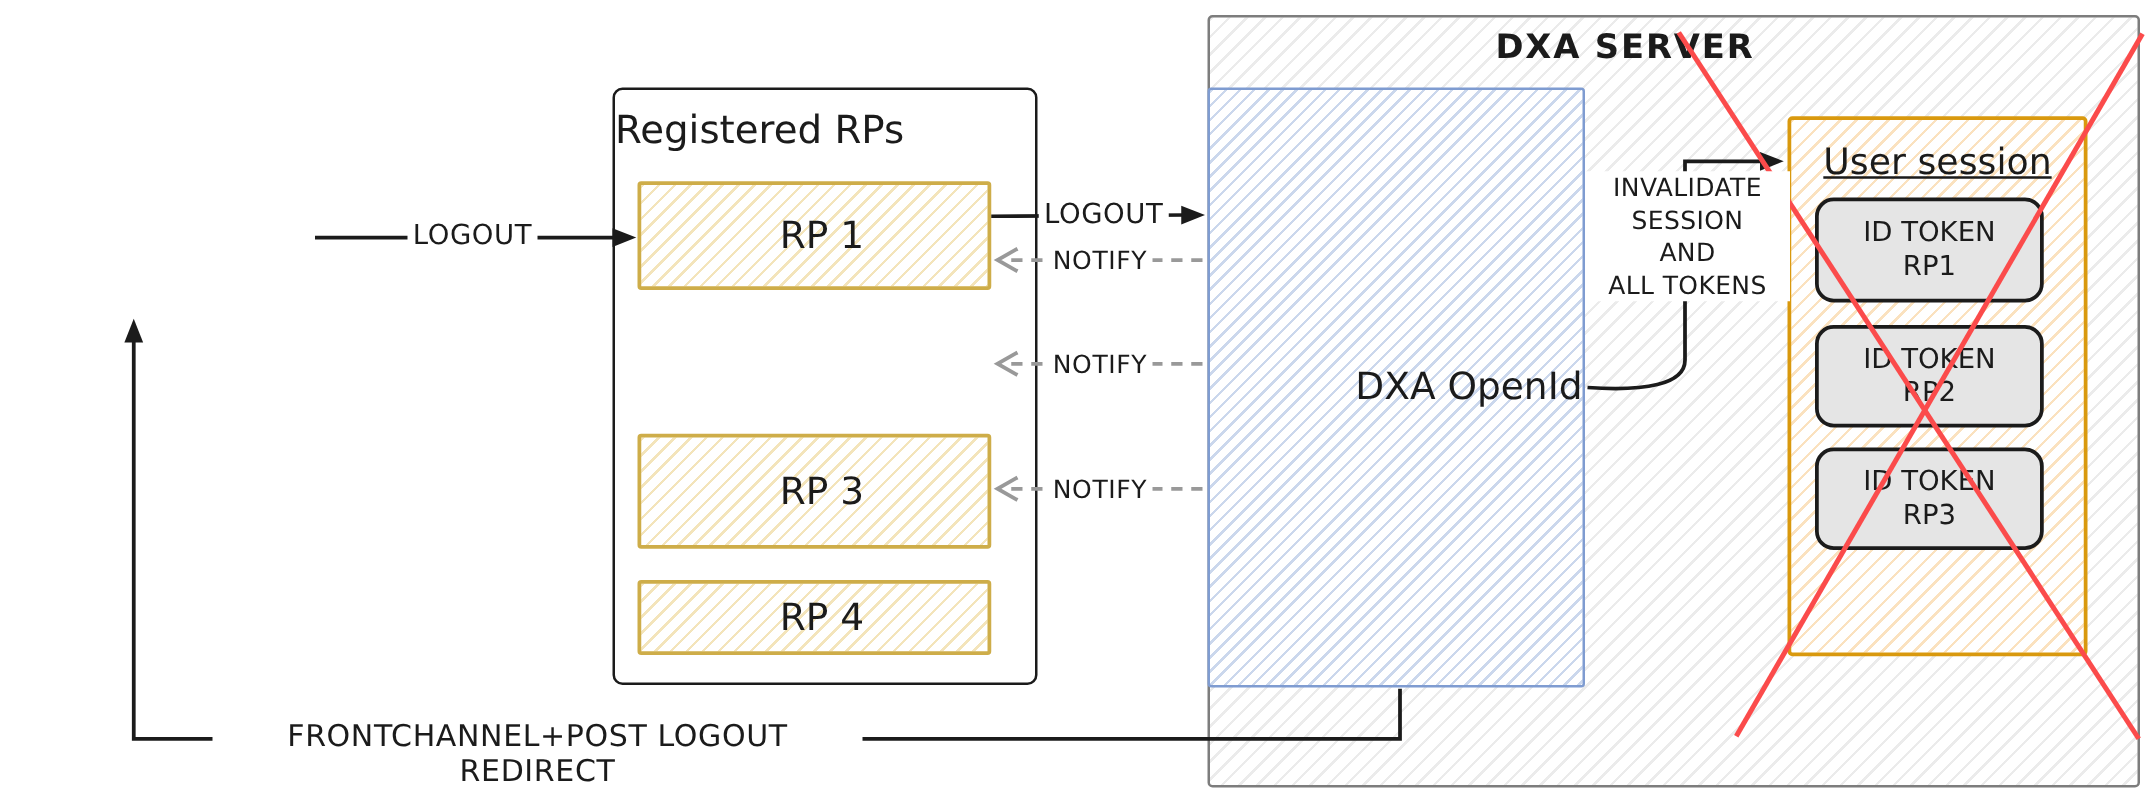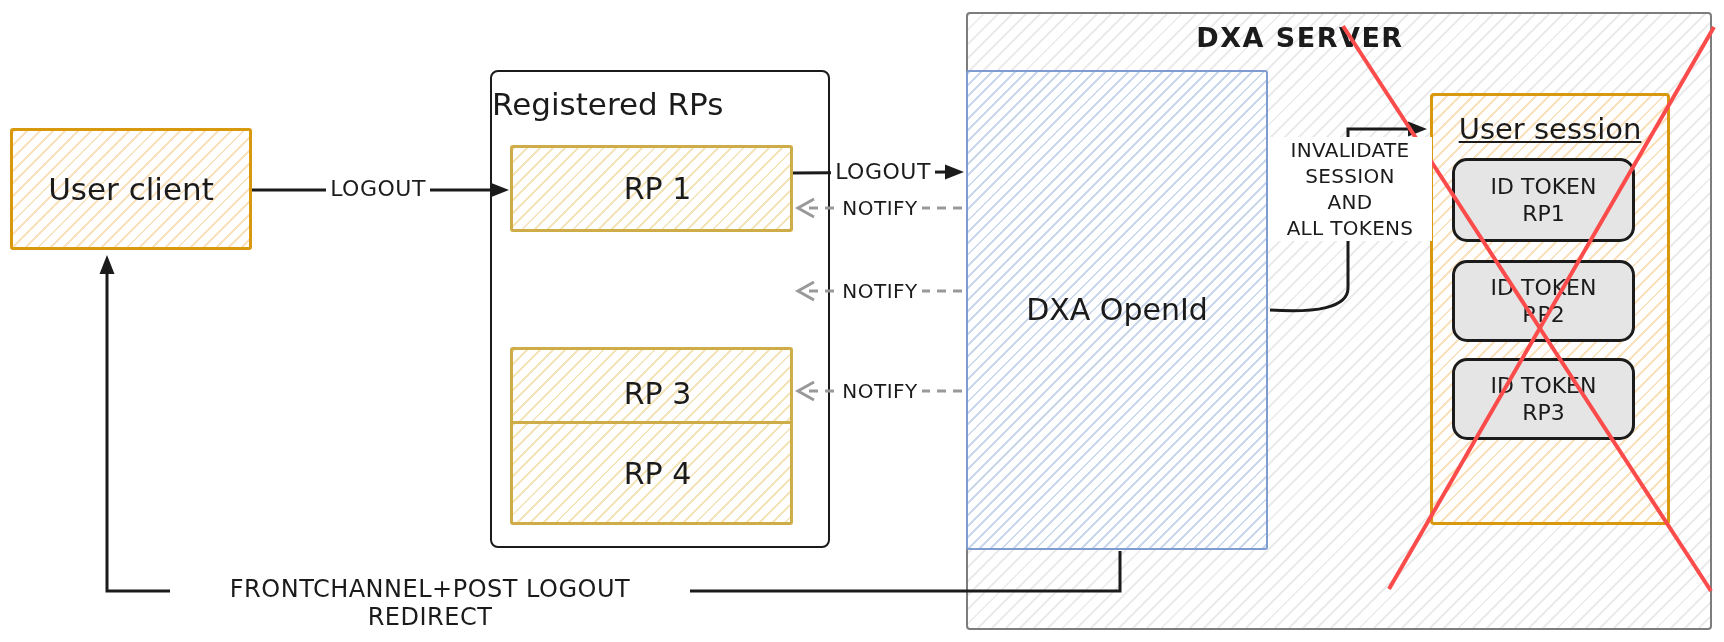--- a/index.html
+++ b/index.html
@@ -10,21 +10,21 @@
   .abs{position:absolute;box-sizing:border-box;}
   
   .hatch-gray{background:repeating-linear-gradient(135deg,rgba(165,165,165,0.22) 0 2px,transparent 2px 10px),#ffffff;}
   .hatch-blue{background:repeating-linear-gradient(135deg,rgba(125,156,209,0.40) 0 2px,transparent 2px 8px),#ffffff;}
   .hatch-orange{background:repeating-linear-gradient(135deg,rgba(242,166,60,0.33) 0 2px,transparent 2px 9px),#ffffff;}
   .hatch-yellow{background:repeating-linear-gradient(135deg,rgba(225,185,75,0.38) 0 2px,transparent 2px 9px),#ffffff;padding-left:12px;}
   
   .server-container{left:966px;top:12px;width:746px;height:618px;border:2.5px solid var(--container-gray,#7d7d7d);border-radius:4px;}
   .server-title{left:1180px;top:22px;width:240px;text-align:center;font-size:27px;font-weight:bold;letter-spacing:1.5px;}
   .provider-box{left:966px;top:70px;width:302px;height:480px;border:2.5px solid var(--accent-blue,#7f9cd1);border-radius:3px;
-    display:flex;flex-direction:column;align-items:center;justify-content:center;font-size:30px;line-height:36px;}
+    display:flex;flex-direction:column;align-items:flex-end;justify-content:center;font-size:30px;line-height:36px;}
   .session-box{left:1430px;top:93px;width:240px;height:432px;border:3px solid var(--accent-gold,#d9990e);border-radius:4px;}
   .session-title{margin-top:16px;text-align:center;font-size:29px;text-decoration:underline;}
   .token-box{left:1452px;width:183px;background:#e5e5e5;border:3px solid #1b1b1b;border-radius:15px;
     display:flex;flex-direction:column;align-items:center;justify-content:center;font-size:22px;line-height:27px;}
   .rp-container{left:490px;top:70px;width:340px;height:478px;background:#ffffff;border:2.5px solid #1b1b1b;border-radius:8px;}
   .rp-title{margin-top:14px;text-align:left;font-size:31px;}
   .rp-box{left:510px;width:283px;border:3px solid var(--accent-yellow,#cead49);border-radius:3px;
     display:flex;align-items:center;justify-content:center;font-size:30px;}
   .client-box{left:10px;top:128px;width:242px;height:122px;border:3px solid var(--accent-gold,#d9990e);border-radius:3px;
     display:flex;align-items:center;justify-content:center;font-size:31px;}
@@ -64,23 +64,22 @@
   <div class="abs token-box" style="top:358px;height:82px;">
     <span>ID TOKEN</span>
     <span>RP3</span>
   </div>
 
   <div class="abs rp-container">
     <div class="rp-title">Registered RPs</div>
   </div>
   <div class="abs hatch-yellow rp-box" style="top:145px;height:87px;">RP 1</div>
   <div class="abs hatch-yellow rp-box" style="top:347px;height:92px;">RP 3</div>
-  <div class="abs hatch-yellow rp-box" style="top:421px;height:104px;">RP 4</div>
+  <div class="abs hatch-yellow rp-box" style="top:464px;height:60px;">RP 4</div>
 
-  <div class="abs hatch-orange client-box">User client</div>
 
   <svg class="overlay" width="1724" height="642" viewBox="0 0 1724 642">
 
     <line x1="252" y1="190" x2="492" y2="190" stroke="#1b1b1b" stroke-width="3"></line>
     <polygon points="509,190 490,182.5 490,197.5" fill="#1b1b1b"></polygon>
 
     <line x1="793" y1="173" x2="948" y2="172" stroke="#1b1b1b" stroke-width="3"></line>
     <polygon points="964,172 945,164.5 945,179.5" fill="#1b1b1b"></polygon>
 
     <line x1="962" y1="208" x2="806" y2="208" stroke="#999999" stroke-width="3" stroke-dasharray="9 7"></line>

